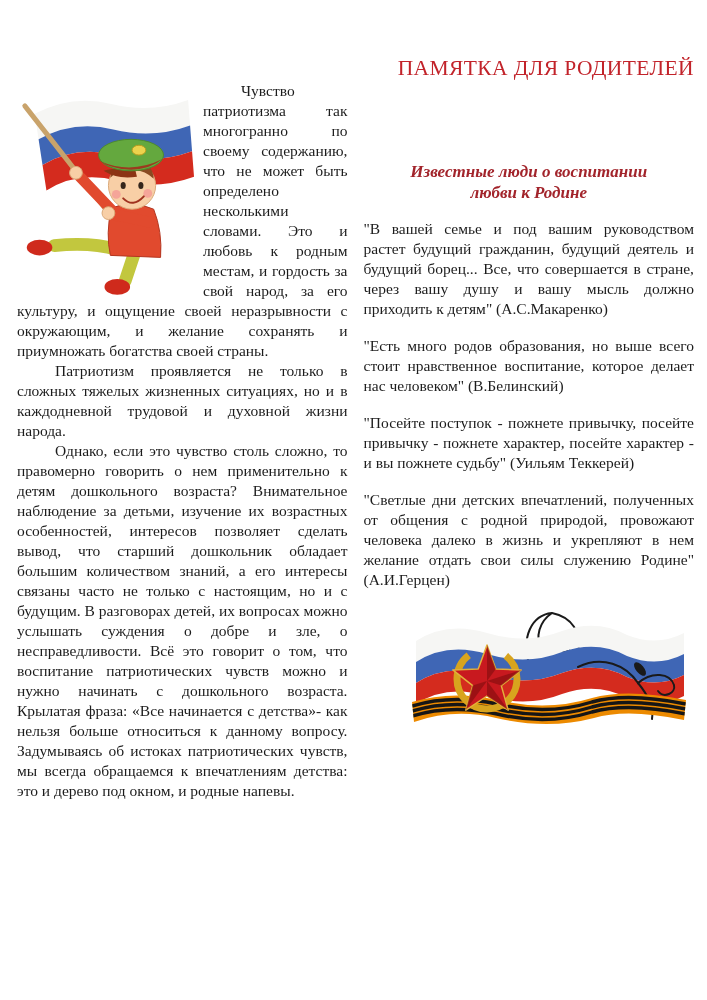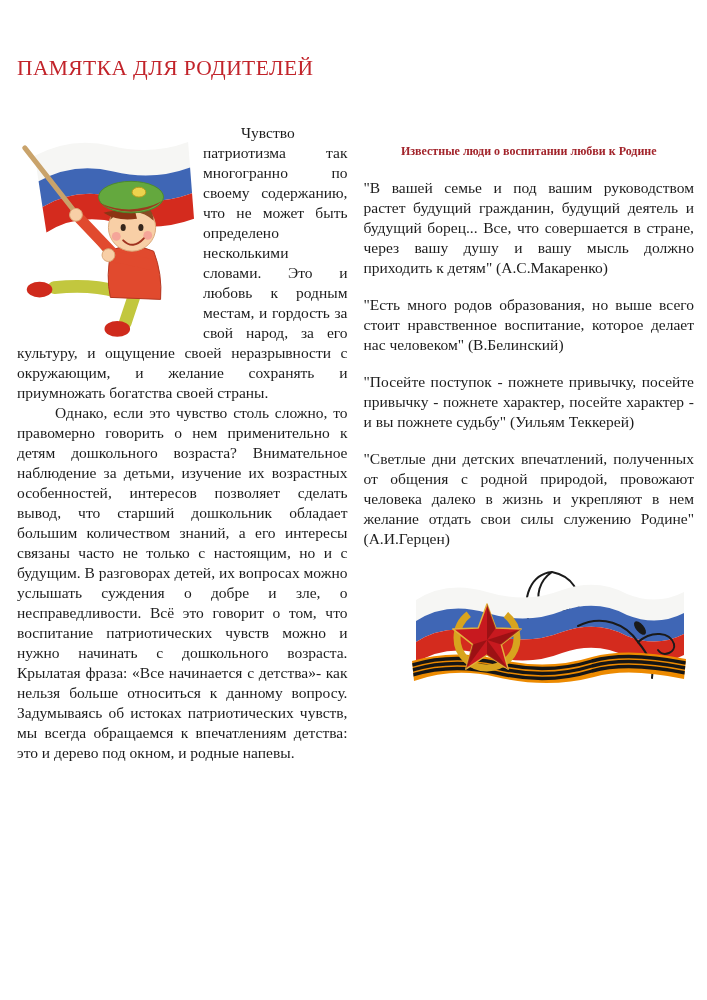--- a/index.html
+++ b/index.html
@@ -6,32 +6,32 @@
   html,body { background:#ffffff; }
   body {
     width:707px; height:1000px;
     font-family:"Liberation Serif", serif;
     color:var(--text-color,#1c1c1c);
     overflow:hidden;
   }
   .page { width:707px; height:1000px; padding:56px 13px 20px 17px; background:var(--page-bg,#ffffff); overflow:hidden; }
   .doc-title {
     font-size:21.5px; font-weight:400; letter-spacing:.4px;
-    color:var(--title-red,#c2232a); text-align:left; margin-bottom:42px;
+    color:var(--title-red,#c2232a); text-align:right; 
   }
-  .columns { display:flex; gap:16px; align-items:flex-start; }
+  .columns { display:flex; gap:16px; align-items:center; }
   .col { flex:1 1 0; min-width:0; }
   .body-text {
     font-size:15.5px; line-height:20px; text-align:justify;
     text-indent:38px; color:var(--text-color,#1c1c1c);
   }
   .boy-figure { float:left; width:182px; height:214px; margin:2px 8px 2px -4px; }
   .col-right { padding-top:18px; }
   .quotes-heading {
-    font-size:12px; line-height:21px; font-weight:700; 
+    font-size:17px; line-height:21px; font-weight:700; font-style:italic;
     color:var(--heading-red,#a2242b); text-align:center;
     max-width:280px; margin:0 auto 16px auto;
   }
   .quote { font-size:15.5px; line-height:20px; text-align:justify; margin-bottom:17px; }
   .bottom-figure { width:292px; margin:4px 0 0 auto; }
   figure svg { display:block; }
 
   
   .sv-fwhite { fill:var(--flag-white,#f6f6f4); }
   .sv-fblue  { fill:var(--flag-blue,#3f66b5); }
@@ -99,20 +99,21 @@
 
           <ellipse class="sv-eye" cx="112" cy="103" rx="2.6" ry="3.6"></ellipse>
           <ellipse class="sv-eye" cx="130" cy="103" rx="2.6" ry="3.6"></ellipse>
           <circle class="sv-cheek" cx="105" cy="112" r="4.5"></circle>
           <circle class="sv-cheek" cx="137" cy="111" r="4.5"></circle>
           <path class="sv-mouth" d="M112,116 Q122,126 133,114"></path>
         </svg>
       </figure>
 
       <p class="body-text">Чувство патриотизма так многогранно по своему содержанию, что не может быть определено несколькими словами. Это и любовь к родным местам, и гордость за свой народ, за его культуру, и ощущение своей неразрывности с окружающим, и желание сохранять и приумножать богатства своей страны.</p>
+      <p class="body-text">Патриотизм проявляется не только в сложных тяжелых жизненных ситуациях, но и в каждодневной трудовой и духовной жизни народа.</p>
       <p class="body-text">Однако, если это чувство столь сложно, то правомерно говорить о нем применительно к детям дошкольного возраста? Внимательное наблюдение за детьми, изучение их возрастных особенностей, интересов позволяет сделать вывод, что старший дошкольник обладает большим количеством знаний, а его интересы связаны часто не только с настоящим, но и с будущим. В разговорах детей, их вопросах можно услышать суждения о добре и зле, о несправедливости. Всё это говорит о том, что воспитание патриотических чувств можно и нужно начинать с дошкольного возраста. Крылатая фраза: «Все начинается с детства»- как нельзя больше относиться к данному вопросу. Задумываясь об истоках патриотических чувств, мы всегда обращаемся к впечатлениям детства: это и дерево под окном, и родные напевы.</p>
     </section>
 
     <section class="col col-right">
 
       <h2 class="quotes-heading">Известные люди о воспитании любви к Родине</h2>
 
       <p class="quote">"В вашей семье и под вашим руководством растет будущий гражданин, будущий деятель и будущий борец... Все, что совершается в стране, через вашу душу и вашу мысль должно приходить к детям" (А.С.Макаренко)</p>
       <p class="quote">"Есть много родов образования, но выше всего стоит нравственное воспитание, которое делает нас человеком" (В.Белинский)</p>
       <p class="quote">"Посейте поступок - пожнете привычку, посейте привычку - пожнете характер, посейте характер - и вы пожнете судьбу" (Уильям Теккерей)</p>

